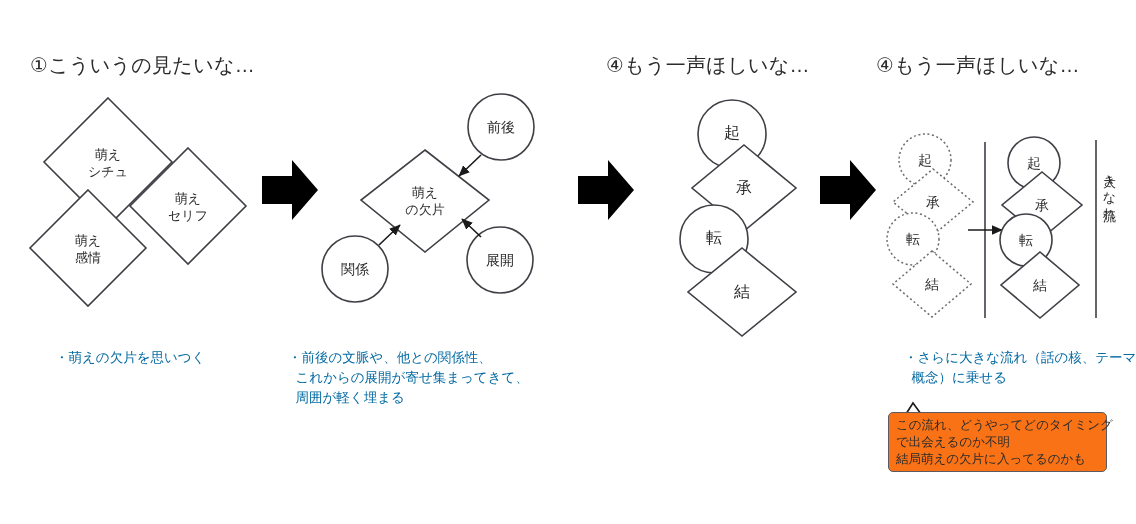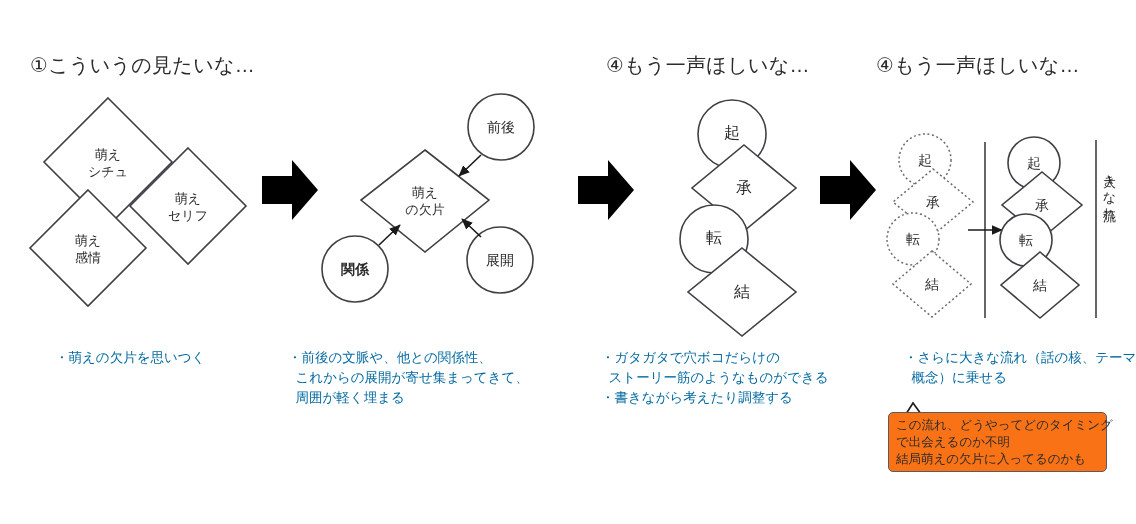--- a/index.html
+++ b/index.html
@@ -100,21 +100,21 @@
   <div class="lbl sm" style="left:108px;top:163px;">萌え
 シチュ</div>
   <div class="lbl sm" style="left:188px;top:207px;">萌え
 セリフ</div>
   <div class="lbl sm" style="left:88px;top:249px;">萌え
 感情</div>
 
   <div class="lbl sm" style="left:425px;top:201px;">萌え
 の欠片</div>
   <div class="lbl" style="left:501px;top:127px;">前後</div>
-  <div class="lbl" style="left:355px;top:269px;font-weight:bold;">関係</div>
+  <div class="lbl" style="left:355px;top:269px;">関係</div>
   <div class="lbl" style="left:500px;top:260px;">展開</div>
 
   <div class="lbl big" style="left:732px;top:133px;">起</div>
   <div class="lbl big" style="left:744px;top:188px;">承</div>
   <div class="lbl big" style="left:714px;top:238px;">転</div>
   <div class="lbl big" style="left:742px;top:292px;">結</div>
 
   <div class="lbl" style="left:925px;top:160px;">起</div>
   <div class="lbl" style="left:933px;top:202px;">承</div>
   <div class="lbl" style="left:913px;top:239px;">転</div>
@@ -124,23 +124,20 @@
   <div class="lbl" style="left:1042px;top:205px;">承</div>
   <div class="lbl" style="left:1026px;top:240px;">転</div>
   <div class="lbl" style="left:1040px;top:285px;">結</div>
 
   <div class="vtext" style="left:1102px;top:165px;">大きな流れ</div>
 
   <div class="caption" style="left:55px;top:348px;">・萌えの欠片を思いつく</div>
   <div class="caption" style="left:288px;top:348px;">・前後の文脈や、他との関係性、
   これからの展開が寄せ集まってきて、
   周囲が軽く埋まる</div>
-  <div class="caption" style="left:601px;top:348px;">・ガタガタで穴ボコだらけの
-  ストーリー筋のようなものができる
-・書きながら考えたり調整する</div>
   <div class="caption" style="left:872px;top:348px;margin-left:32px;">・さらに大きな流れ（話の核、テーマ、
   概念）に乗せる</div>
 
   <div class="note-box" style="left:888px;top:412px;width:219px;height:60px;">この流れ、どうやってどのタイミング
 で出会えるのか不明
 結局萌えの欠片に入ってるのかも</div>
 
 </div>
 
 </body></html>

